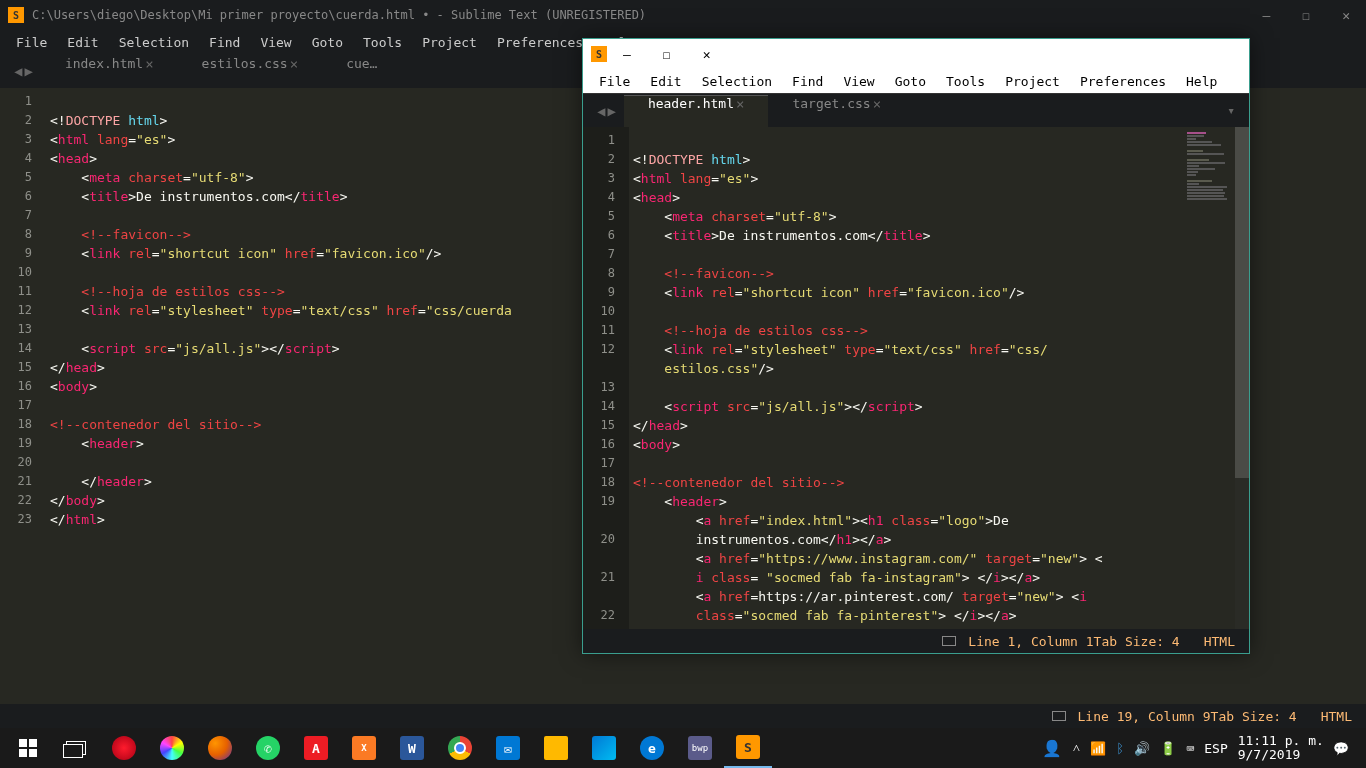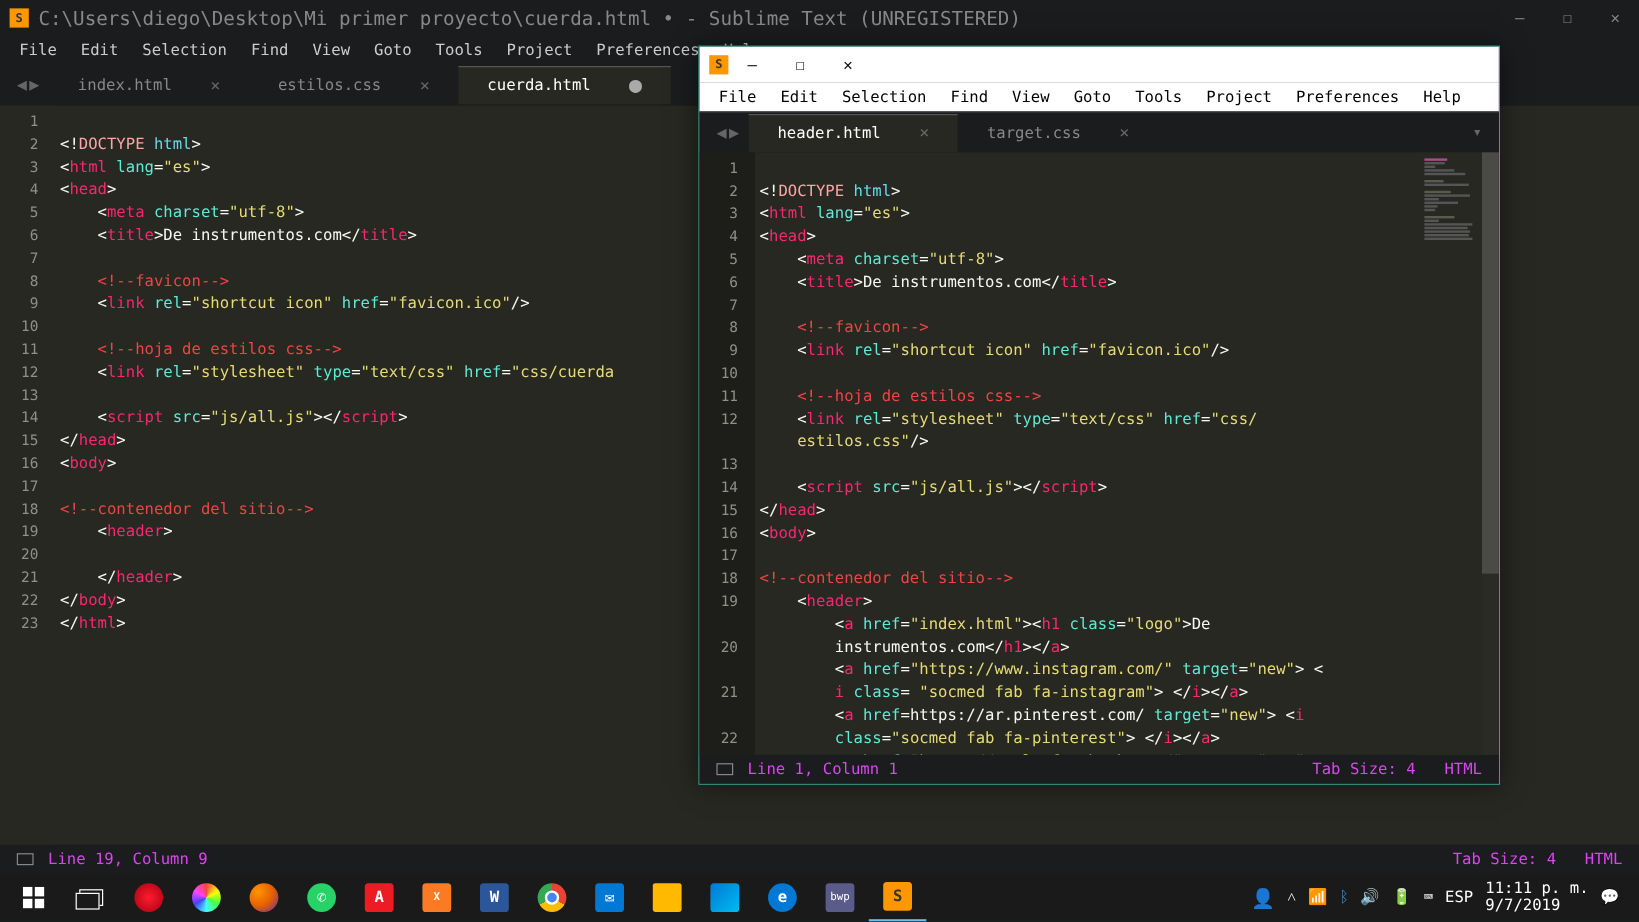--- a/index.html
+++ b/index.html
@@ -1,53 +1,53 @@
 <!DOCTYPE html>
 <html><head>
 <meta charset="utf-8">
 <style>
 *{margin:0;padding:0;box-sizing:border-box;font-family:Consolas,monospace;font-size:13px}
 body{background:#1a1c1e;color:#ccc;width:1366px;height:768px;position:relative;overflow:hidden}
 .titlebar{height:30px;background:#1a1c1e;display:flex;align-items:center;padding:0 8px;color:#888}
 .titlebar .icon{width:16px;height:16px;background:#ff9800;margin-right:8px;display:flex;align-items:center;justify-content:center;color:#333;font-weight:bold;font-size:10px}
-.titlebar .title{flex:1;font-size:16px}
+.titlebar .title{flex:1;font-size:12px}
 .winbtns{display:flex;gap:16px;color:#888}
 .winbtns span{cursor:pointer;padding:4px 8px}
 .menubar{height:24px;display:flex;align-items:center;padding:0 8px;gap:4px}
 .menubar span{font-size:13px;color:#ccc;padding:2px 8px;cursor:pointer}
 .tabbar{height:34px;background:#1a1c1e;display:flex;align-items:center;padding-left:6px}
 .navarrows{display:flex;gap:2px;padding:0 8px;color:#666}
 .navarrows span{font-size:14px}
-.tab{height:32px;display:flex;align-items:center;padding:0 24px;color:#888;gap:32px;cursor:pointer;border-top:1px solid transparent}
+.tab{height:32px;display:flex;padding:0 24px;color:#888;gap:2px;cursor:pointer;border-top:1px solid transparent}
 .tab.active{background:#272822;color:#fff;border-top:1px solid #555}
 .tab .close{color:#666;font-size:14px}
 .tab .dot{color:#aaa;font-size:18px;line-height:10px}
 .editor{display:flex;background:#272822;height:calc(100% - 88px - 24px - 40px)}
 .gutter{width:46px;text-align:right;padding:4px 14px 0 0;color:#8f908a;background:#272822}
 .gutter div{height:19px;line-height:19px;font-size:12px}
 .code{flex:1;padding:4px 0 0 4px;line-height:19px;font-size:13px;white-space:pre;overflow:hidden}
-.statusbar{height:24px;background:#1a1c1e;display:flex;align-items:center;padding:0 14px;color:#d946ef;font-size:12px;justify-content:space-between}
+.statusbar{height:24px;background:#1a1c1e;display:flex;align-items:center;padding:0 14px;color:#fdba74;font-size:12px;justify-content:flex-end}
 .statusbar .left{display:flex;align-items:center;gap:12px}
 .statusbar .right{display:flex;align-items:center;gap:24px}
 .sicon{width:14px;height:10px;border:1px solid #888;display:inline-block}
 
 .win2{position:absolute;left:582px;top:38px;width:668px;height:616px;background:#1a1c1e;border:1px solid #3a9e8e;box-shadow:0 0 20px rgba(0,0,0,.5)}
 .win2 .titlebar{background:#fff;color:#000;height:30px}
 .win2 .titlebar .title{color:#000}
 .win2 .winbtns{color:#000}
 .win2 .menubar{background:#fff}
 .win2 .menubar span{color:#000}
 .win2 .editor{height:calc(100% - 30px - 24px - 34px - 24px)}
 .win2 .gutter{background:#1d1e1a;width:46px}
 .win2 .tabbar{border-top:1px solid #333}
 
 
 .pk{color:#fca5a5}
 .tg{color:#f92672}
-.at{color:#5eead4}
+.at{color:#ef4444}
 .st{color:#e6db74}
 .tx{color:#f8f8f2}
 .cm{color:#ef4444}
 .pn{color:#f8f8f2}
 .dc{color:#66d9ef}
 
 .minimap{position:absolute;right:0;top:0;width:70px;height:100%;background:#272822}
 .minimap .mm-line{height:2px;margin:1px 4px;background:#555}
 
 .taskbar{position:absolute;bottom:0;left:0;right:0;height:40px;background:#1a1a1a;display:flex;align-items:center;padding:0 4px}
@@ -89,24 +89,20 @@
     <span>◀</span>
     <span>▶</span>
   </div>
   <div class="tab">
       <span>index.html</span>
       <span class="close">×</span>
     </div>
   <div class="tab">
       <span>estilos.css</span>
       <span class="close">×</span>
-    </div>
-  <div class="tab active">
-      <span>cuerda.html</span>
-      <span class="dot">●</span>
     </div>
   <div class="tab">
       <span>cue…</span>
     </div>
 </div>
 <div class="editor">
   <div class="gutter">
     <div>1</div>
       <div>2</div>
       <div>3</div>

